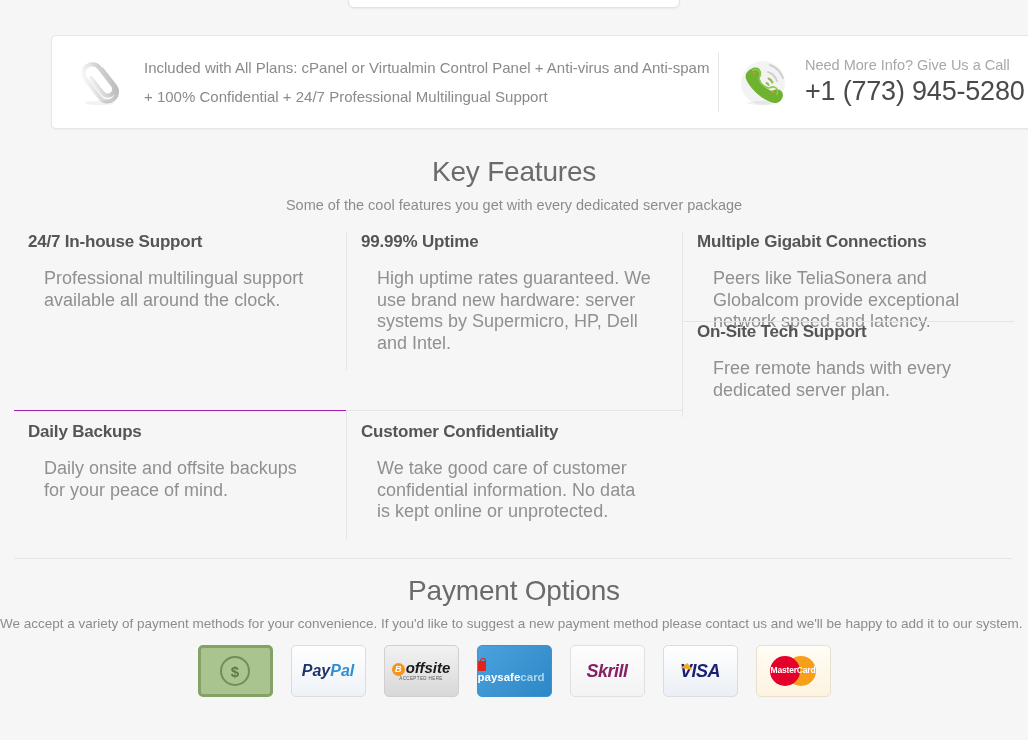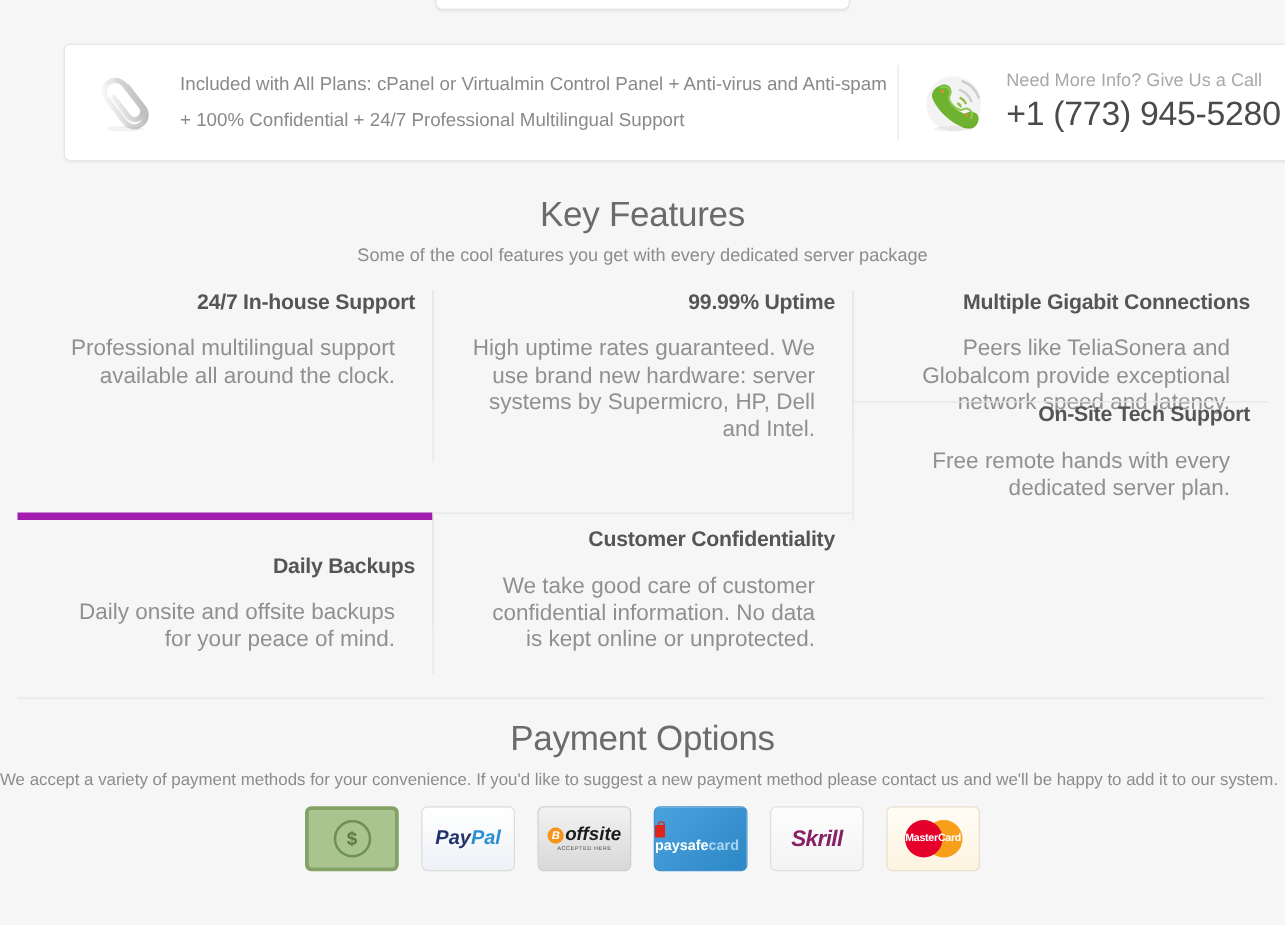--- a/index.html
+++ b/index.html
@@ -108,21 +108,21 @@
     top: 197px;
     width: 100%;
     text-align: center;
     font-size: 14.5px;
     color: #8c8c8c;
   }
 
   .feat {
     position: absolute;
     box-sizing: border-box;
-    text-align: right;
+    text-align: left;
     padding: 0 14px;
   }
   .feat h3 {
     margin: 0 0 12px 0;
     font-size: 17px;
     font-weight: bold;
     color: #555;
     letter-spacing: -0.2px;
   }
   .feat p {
@@ -130,21 +130,21 @@
     font-size: 18px;
     line-height: 21.5px;
     color: #909090;
   }
 
   
   #f1 { left: 14px;  top: 232px; width: 332px; }
   #f2 { left: 346px; top: 232px; width: 336px; border-left: 1px solid #e5e5e5; padding-top: 0; }
   #f3 { left: 682px; top: 232px; width: 332px; border-left: 1px solid #e5e5e5; }
   #f4 { left: 682px; top: 321px; width: 332px; border-left: 1px solid #e5e5e5; border-top: 1px solid #e5e5e5; }
-  #f5 { left: 14px;  top: 410px; width: 332px; border-top: 6px solid #a21caf; padding-top: 27px; }
+  #f5 { left: 14px;  top: 410px; width: 332px; border-top: 1px solid #a21caf; padding-top: 11px; }
   #f6 { left: 346px; top: 410px; width: 336px; border-left: 1px solid #e5e5e5; border-top: 1px solid #e5e5e5; padding-top: 11px; }
 
   
   .vrule {
     position: absolute;
     width: 1px;
     background: #e5e5e5;
   }
   #vr-2a { left: 346px; top: 232px; height: 89px; }
   #vr-2b { left: 346px; top: 411px; height: 90px; }
@@ -372,20 +372,23 @@
   </div>
 
   <div class="pay-badge b-paysafe">
     <span class="paysafe-txt"><span class="ps-lock"></span><span>paysafe</span><span class="ps2">card</span></span>
   </div>
 
   <div class="pay-badge b-skrill">
     <span class="skrill-txt">Skrill</span>
   </div>
 
+  <div class="pay-badge b-visa">
+    <span class="visa-txt"><span class="visa-tick"></span><span>VISA</span></span>
+  </div>
 
   <div class="pay-badge b-mastercard">
     <div class="mc-wrap">
       <div class="mc-c2"></div>
       <div class="mc-c1"></div>
       <div class="mc-txt">MasterCard</div>
     </div>
   </div>
 
 </div>

